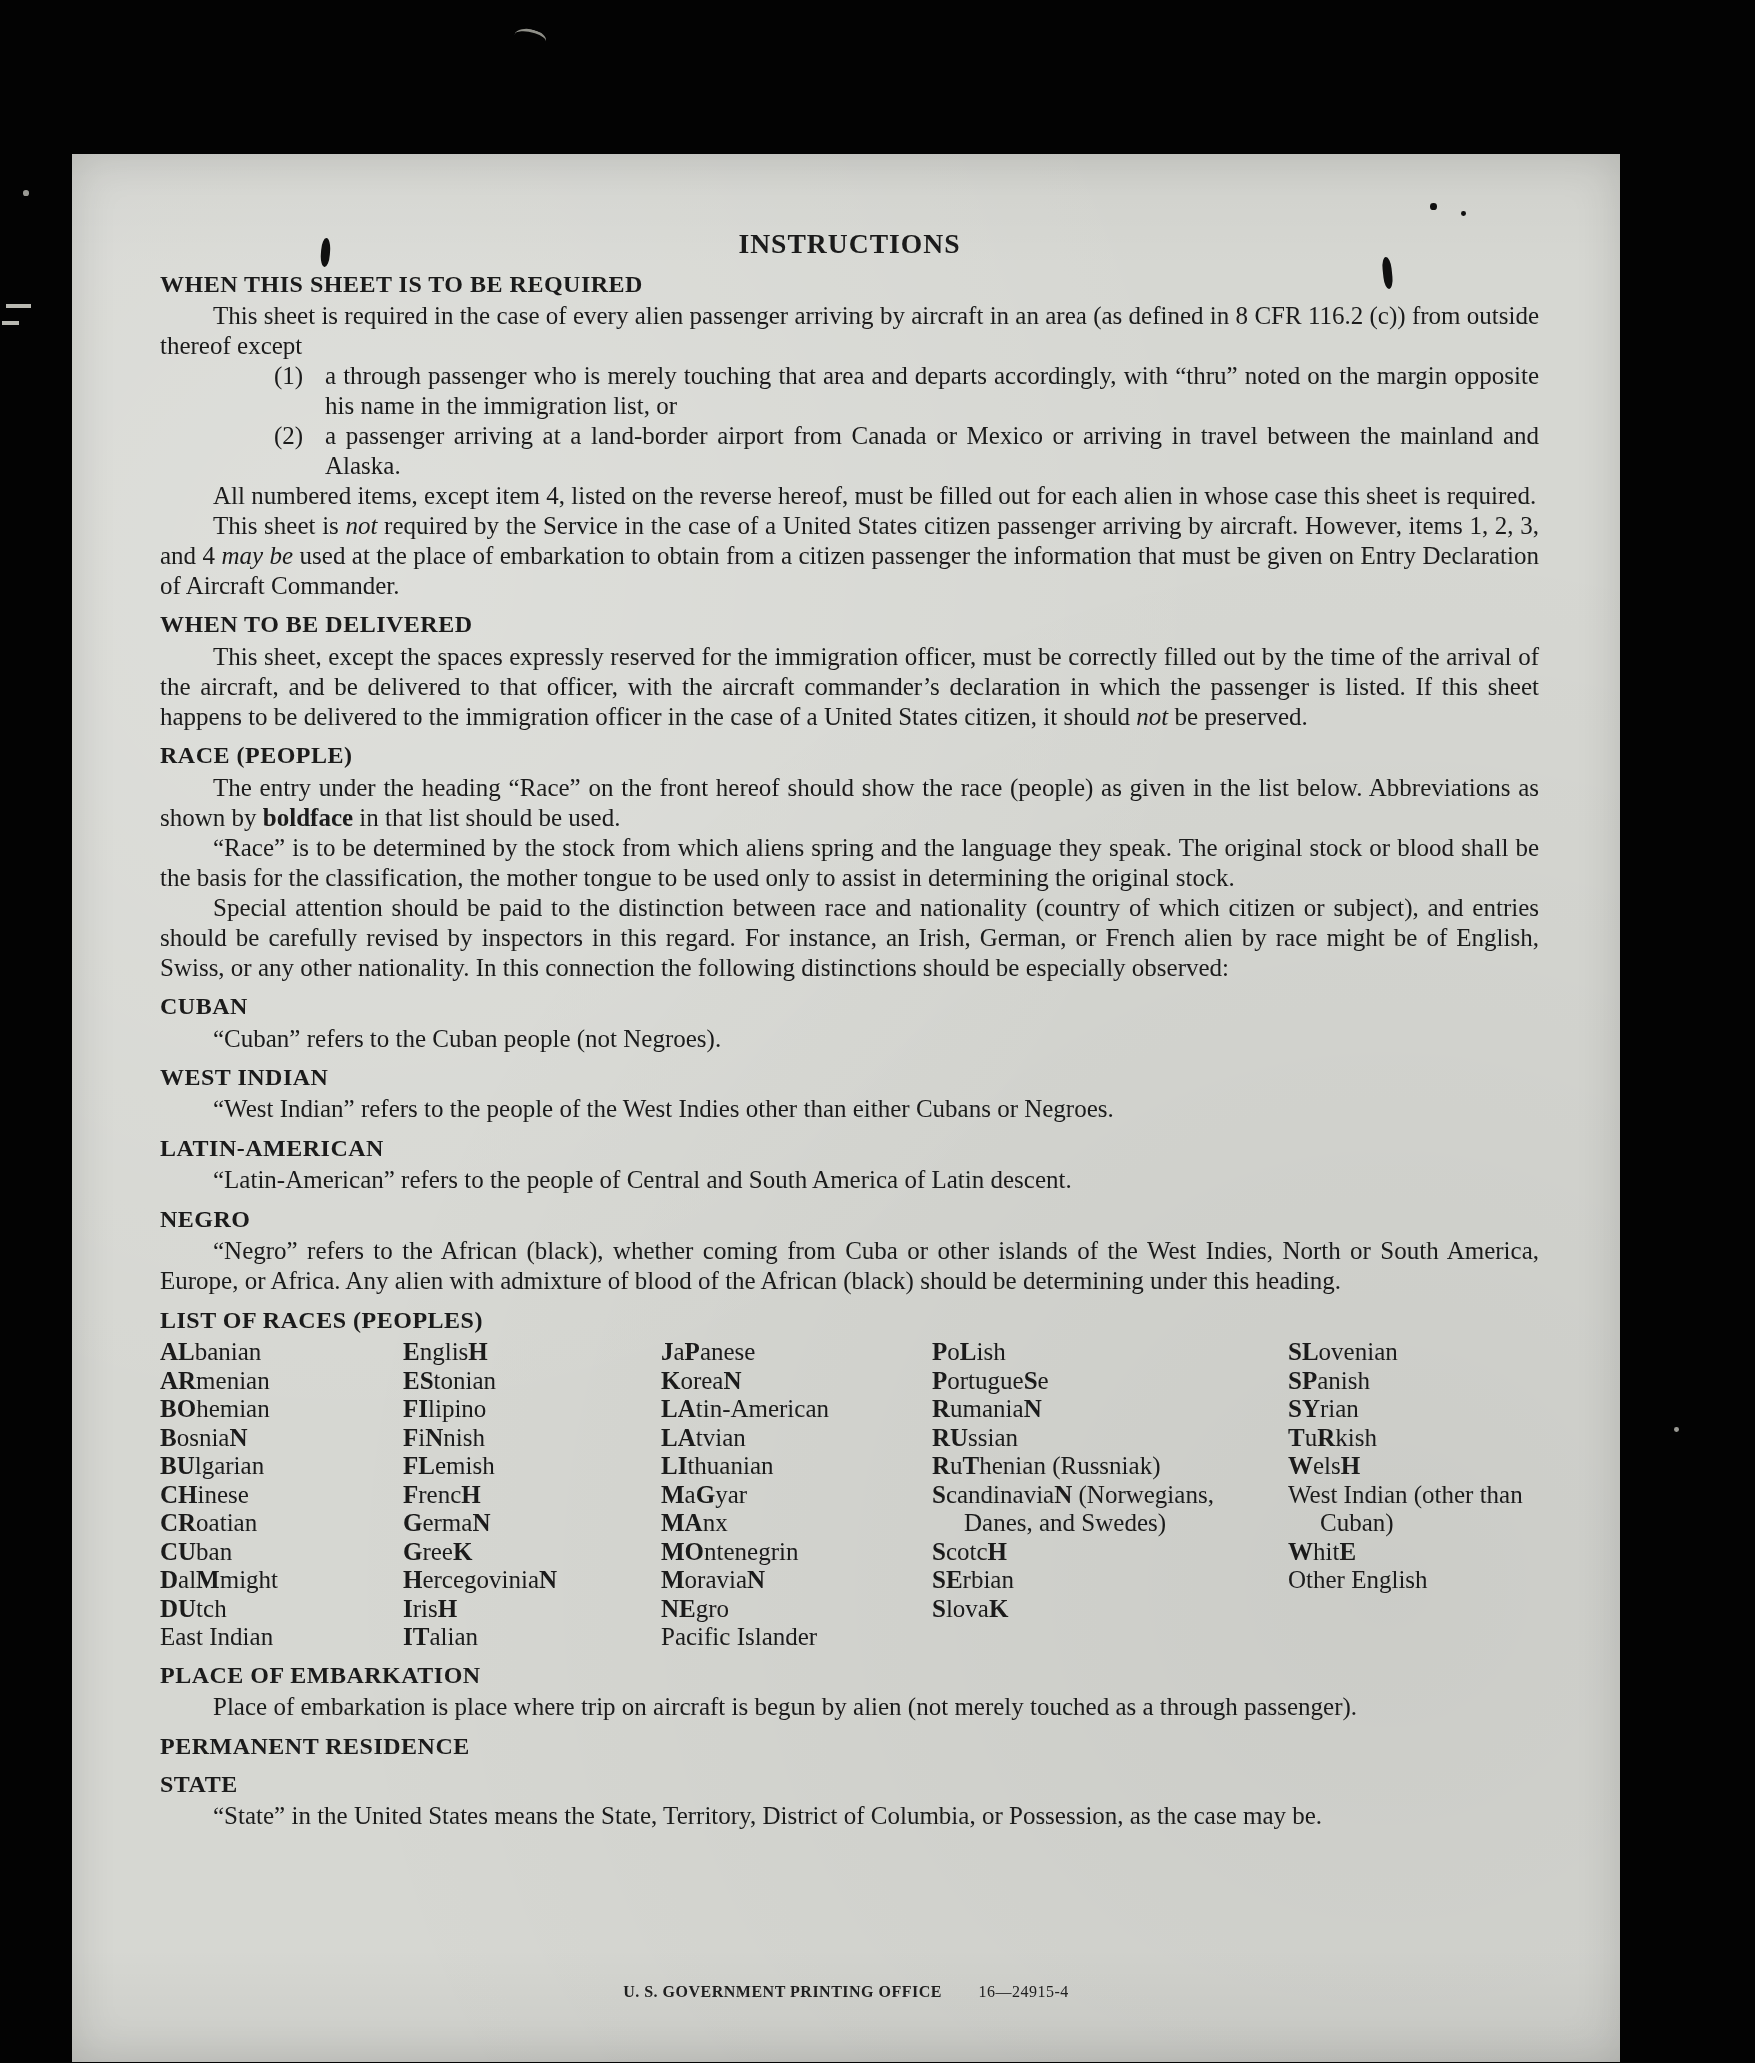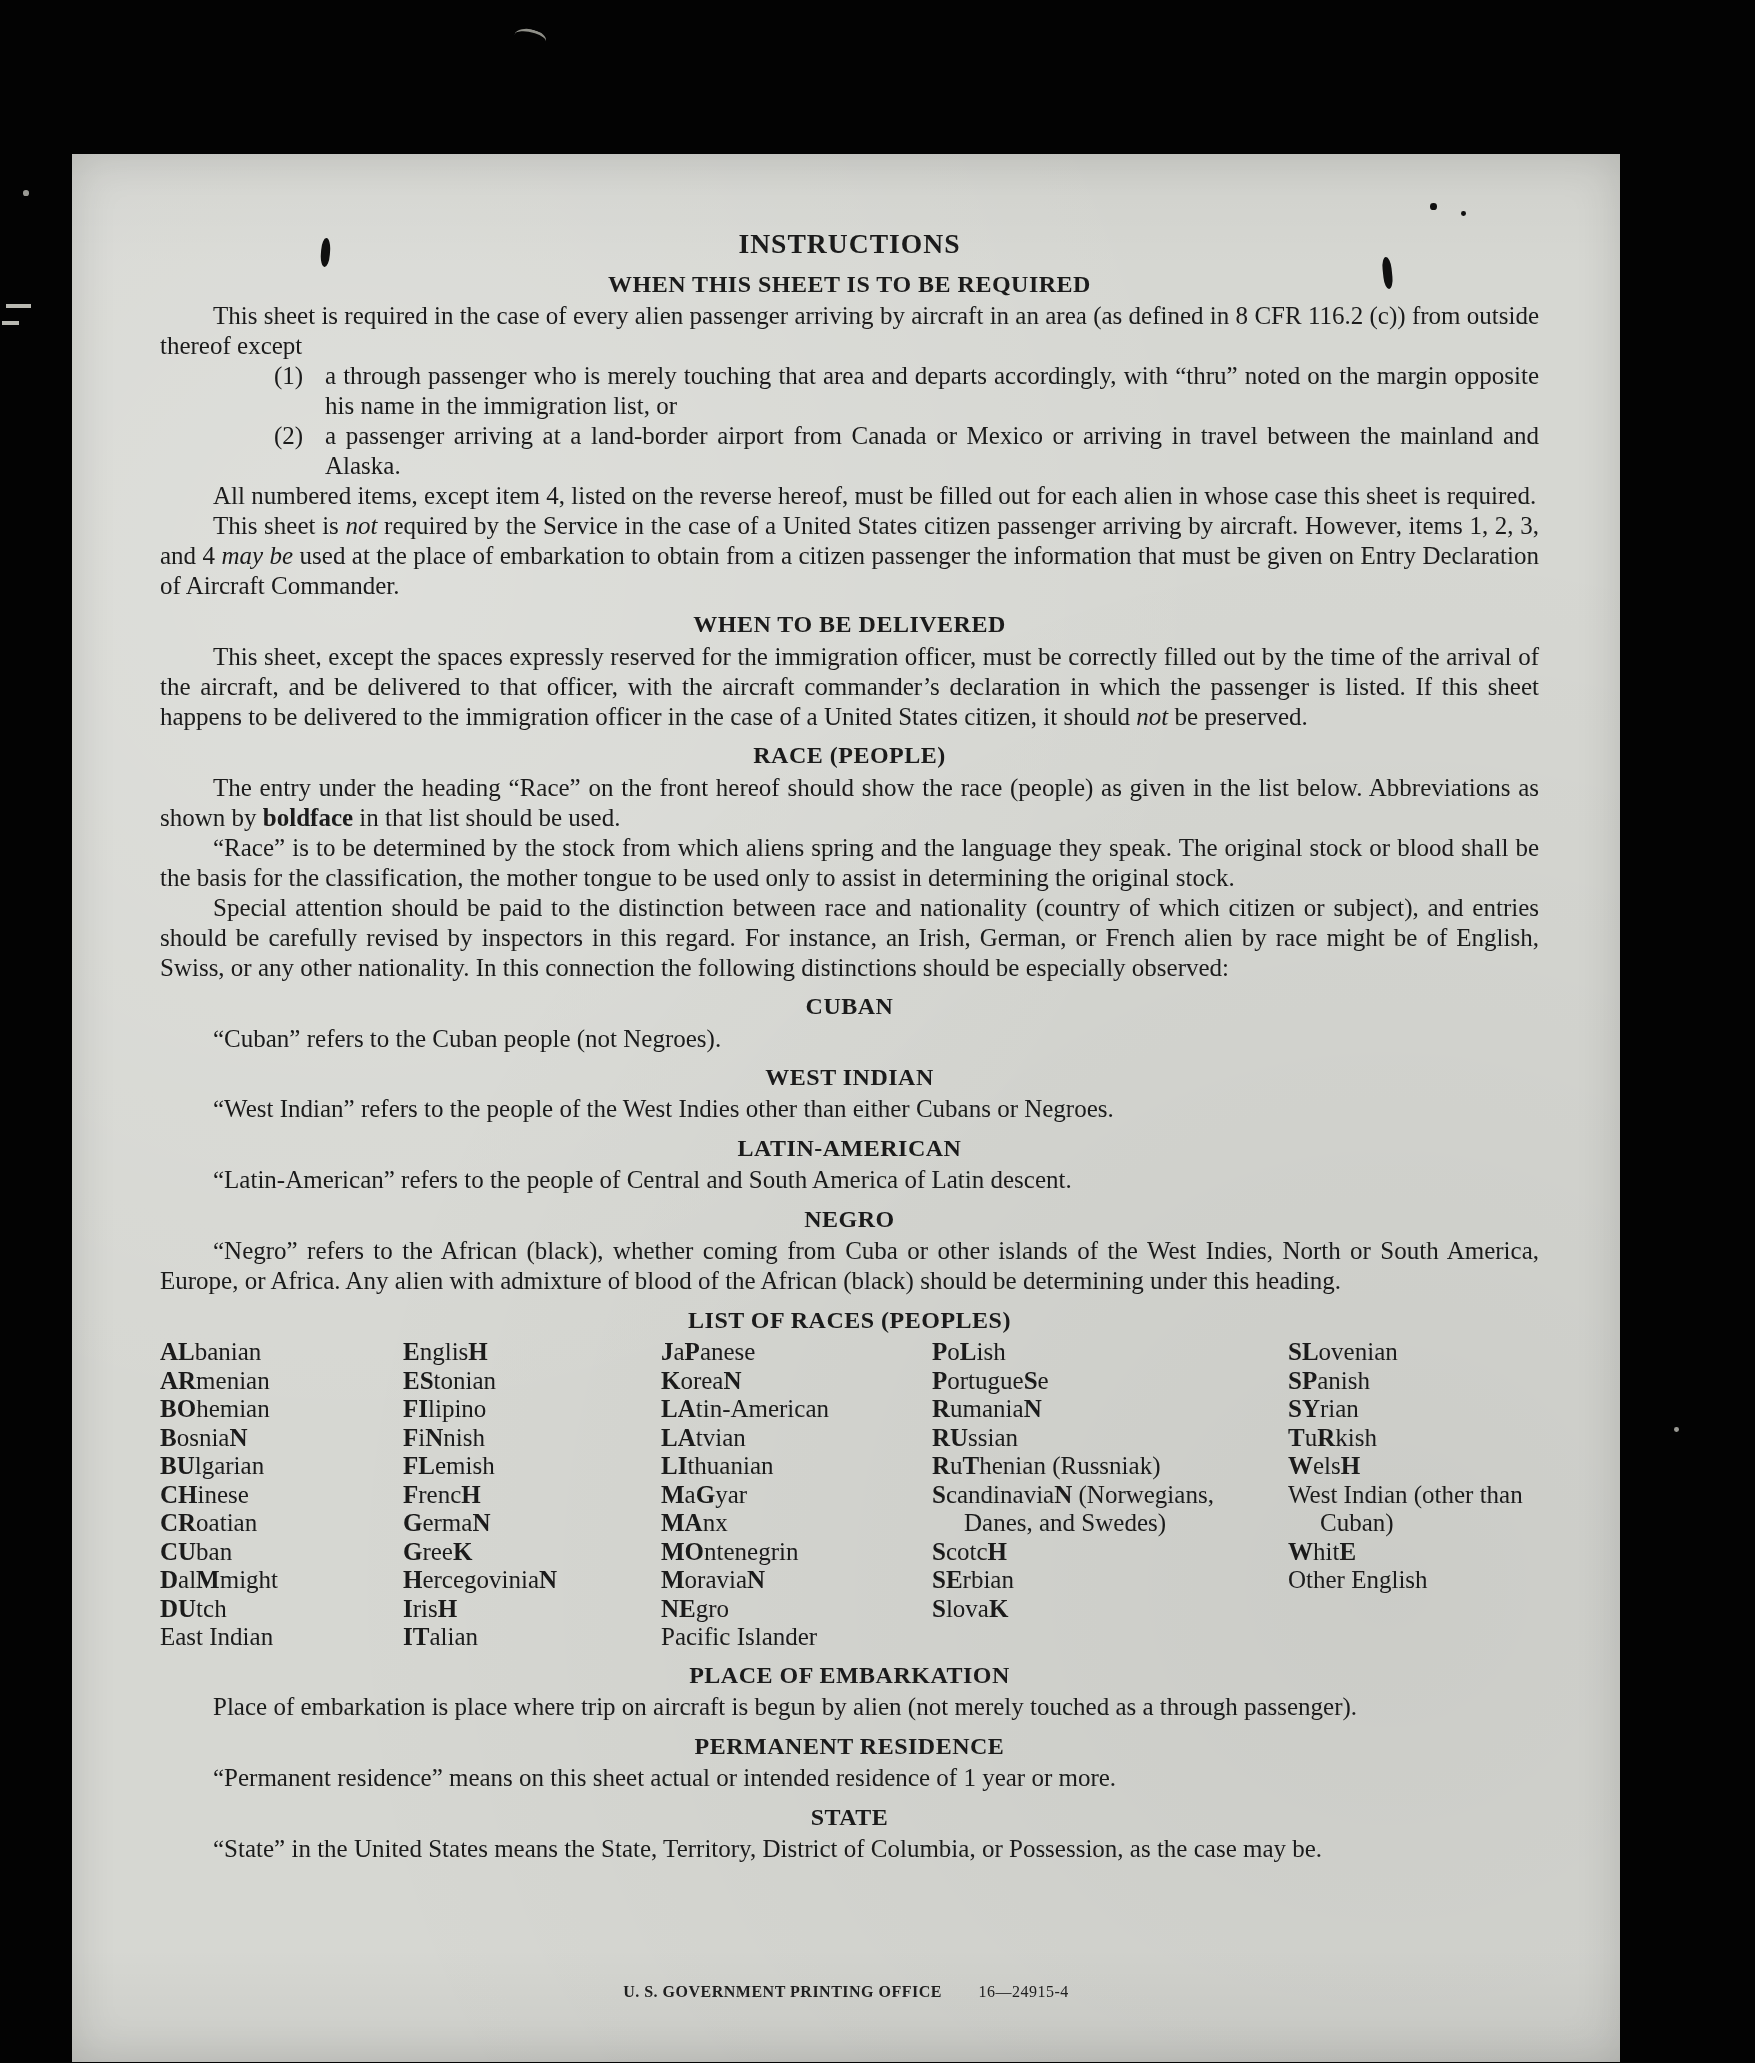--- a/index.html
+++ b/index.html
@@ -32,21 +32,21 @@
   }
   .content{
     position:absolute;left:88px;top:74px;width:1379px;
     font-size:25px;line-height:30px;
   }
   .title{
     font-size:27.6px;font-weight:bold;text-align:center;
     letter-spacing:1px;margin:0 0 3.8px 0;line-height:32px;
   }
   .h{
-    font-size:24px;font-weight:bold;text-align:center;
+    font-size:24px;font-weight:bold;
     margin:9.5px 0 2.9px 0;line-height:28.5px;letter-spacing:0.5px;
   }
   .para{
     margin:0;text-align:justify;text-indent:53px;
   }
   .numbered{display:flex;margin:0 0 0 114px;}
   .num{flex:none;width:51px;}
   .ntext{flex:1;text-align:justify;}
 
   .races{display:flex;margin:3.8px 0 1.9px 0;line-height:28.5px;}
@@ -194,21 +194,20 @@
             <div class="race-item"><span>West Indian (other than Cuban)</span></div>
             <div class="race-item"><b>W</b><span>hit</span><b>E</b></div>
             <div class="race-item"><span>Other English</span></div>
           </div>
         </div>
 
       <div class="h">PLACE OF EMBARKATION</div>
       <p class="para"><span>Place of embarkation is place where trip on aircraft is begun by alien (not merely touched as a through passenger).</span></p>
 
       <div class="h">PERMANENT RESIDENCE</div>
-      <p class="para"><span>“Permanent residence” means on this sheet actual or intended residence of 1 year or more.</span></p>
 
       <div class="h">STATE</div>
       <p class="para"><span>“State” in the United States means the State, Territory, District of Columbia, or Possession, as the case may be.</span></p>
 
     </div>
 
     <div class="footer">
       <span>U. S. GOVERNMENT PRINTING OFFICE</span>
       <span class="code">16—24915-4</span>
     </div>

